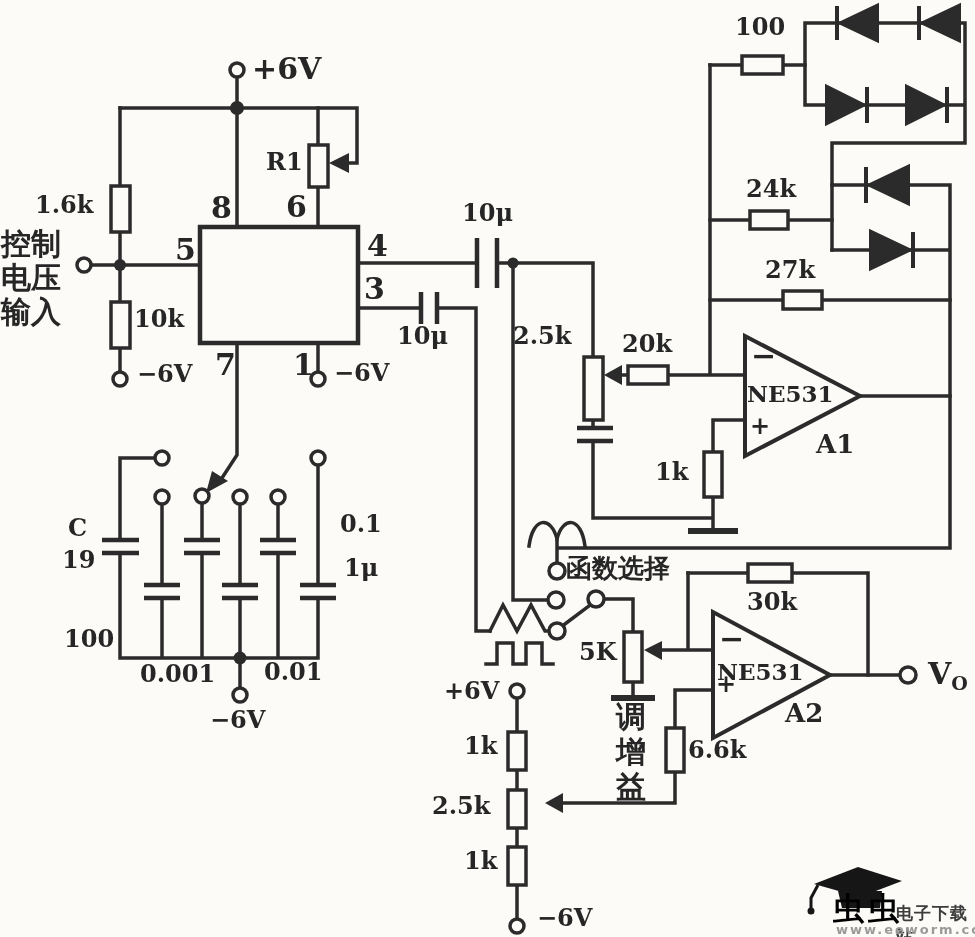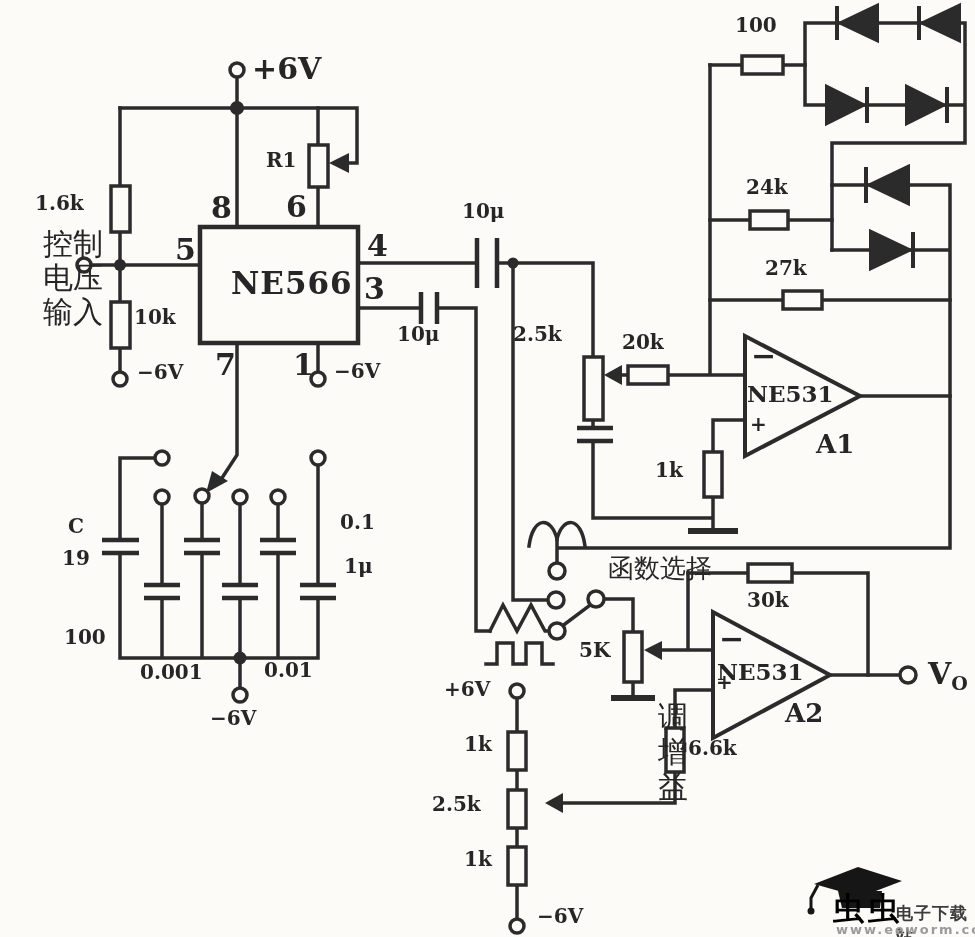--- a/index.html
+++ b/index.html
@@ -1,22 +1,22 @@
 <!DOCTYPE html>
 <html><head>
 <meta charset="utf-8">
 <style>
   html,body{margin:0;padding:0;}
   #stage{position:relative;width:975px;height:937px;background:#fcfbf7;overflow:hidden;
          font-family:"DejaVu Serif", serif;}
   #cir{position:absolute;left:0;top:0;}
   .lbl{position:absolute;font-weight:bold;color:#262626;line-height:1;white-space:nowrap;
        font-family:"DejaVu Serif", serif;}
-  .s30{font-size:30px;} .s28{font-size:20px;} .s26{font-size:26px;} .s23{font-size:23px;} .s31{font-size:31px;letter-spacing:1px;}
-  .cn{font-family:"DejaVu Sans", sans-serif;font-weight:normal;padding-left:42px;}
+  .s30{font-size:30px;} .s28{font-size:24px;} .s26{font-size:26px;} .s23{font-size:23px;} .s31{font-size:31px;letter-spacing:1px;}
+  .cn{font-family:"DejaVu Sans", sans-serif;font-weight:bold;}
   .wm-brand{position:absolute;left:833px;top:888px;font-size:31px;font-weight:bold;color:#000000;
             font-family:"DejaVu Sans", sans-serif;letter-spacing:4px;}
   .wm-site{position:absolute;left:896px;top:902px;font-size:17px;font-weight:bold;color:#3c3c3c;
            font-family:"DejaVu Sans", sans-serif;letter-spacing:1px;}
   .wm-url{position:absolute;left:836px;top:922px;font-size:13px;font-weight:bold;color:#9a9a9a;
           font-family:"DejaVu Sans", sans-serif;letter-spacing:2px;}
   .vsub{font-size:19px;vertical-align:-6px;}
 </style>
 </head>
 <body>
@@ -165,21 +165,20 @@
 
 <div class="lbl s30" style="left:252px;top:54px">+6V</div>
 <div class="lbl s28" style="left:266px;top:150px">R1</div>
 <div class="lbl s28" style="left:35px;top:193px">1.6k</div>
 <div class="lbl s30 cn" style="left:1px;top:229px">控制</div>
 <div class="lbl s30 cn" style="left:1px;top:263px">电压</div>
 <div class="lbl s30 cn" style="left:1px;top:297px">输入</div>
 <div class="lbl s30" style="left:211px;top:193px">8</div>
 <div class="lbl s30" style="left:286px;top:192px">6</div>
 <div class="lbl s30" style="left:175px;top:235px">5</div>
-<div class="lbl s31" style="left:231px;top:268px">NE566</div>
 <div class="lbl s30" style="left:367px;top:231px">4</div>
 <div class="lbl s30" style="left:364px;top:274px">3</div>
 <div class="lbl s28" style="left:134px;top:307px">10k</div>
 <div class="lbl s28" style="left:137px;top:362px">−6V</div>
 <div class="lbl s30" style="left:215px;top:350px">7</div>
 <div class="lbl s30" style="left:293px;top:350px">1</div>
 <div class="lbl s28" style="left:334px;top:361px">−6V</div>
 <div class="lbl s28" style="left:462px;top:201px">10μ</div>
 <div class="lbl s28" style="left:397px;top:324px">10μ</div>
 <div class="lbl s28" style="left:735px;top:15px">100</div>

